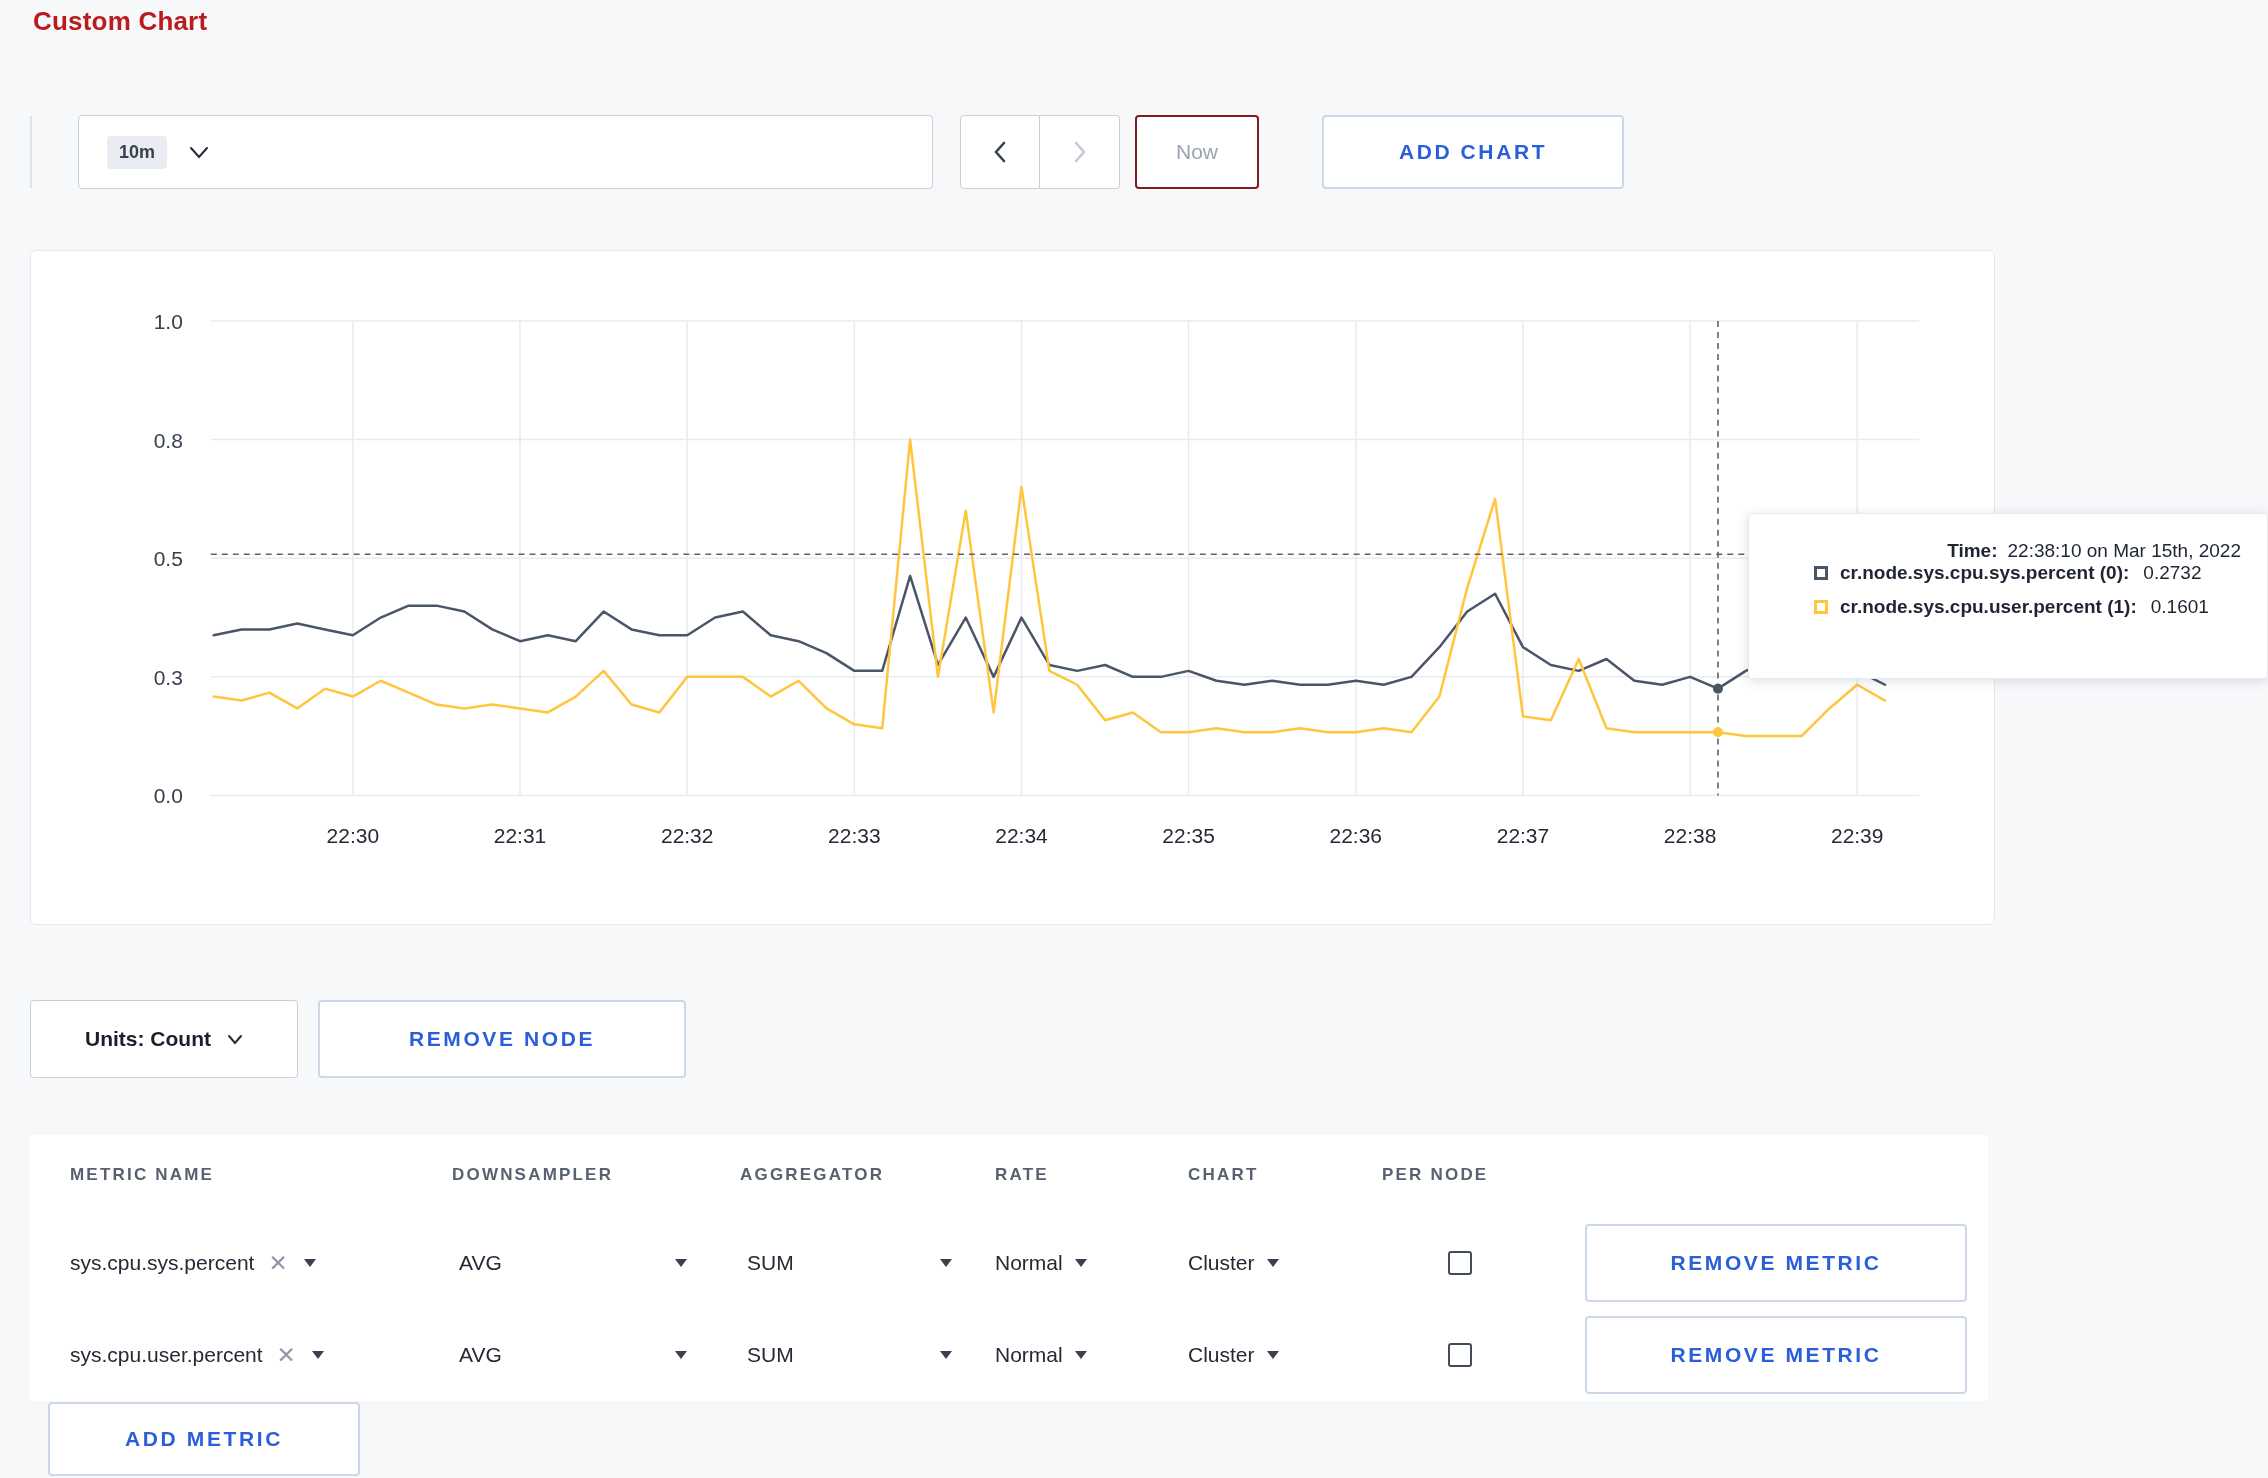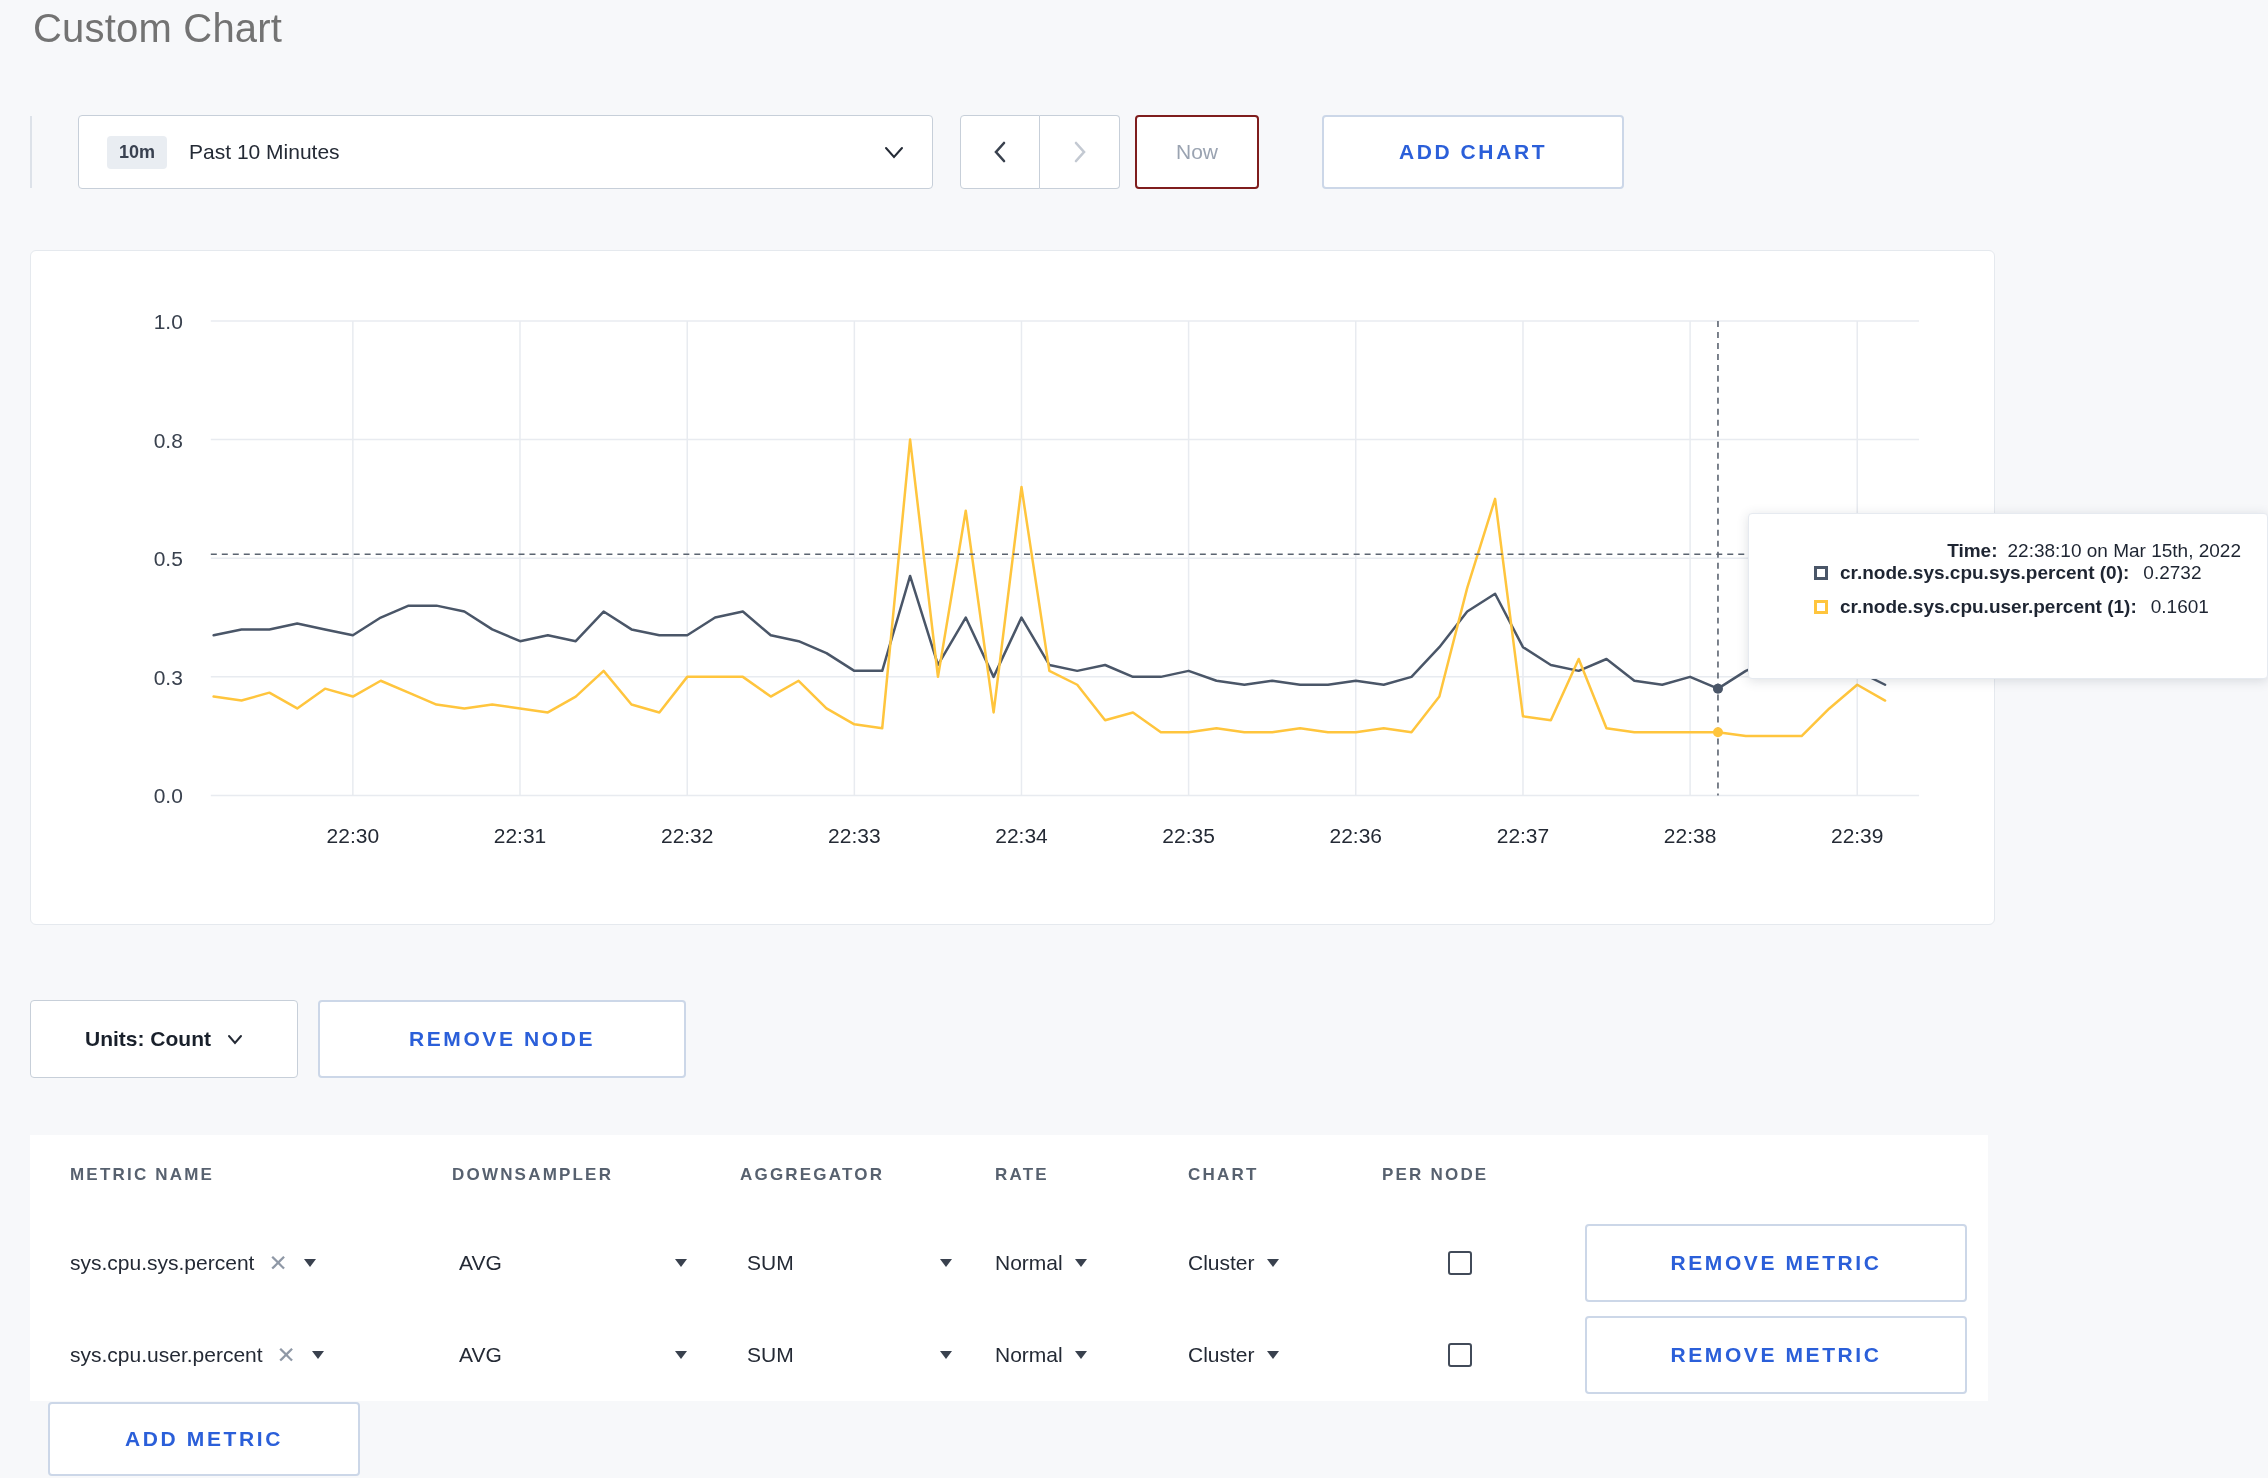--- a/index.html
+++ b/index.html
@@ -5,21 +5,21 @@
   * { box-sizing: border-box; }
   html,body { margin:0; padding:0; }
   body {
     width:2268px; height:1478px; position:relative; overflow:hidden;
     background:#f7f8fa; color:#242a35;
     font-family:"Liberation Sans", sans-serif;
   }
   .abs { position:absolute; }
 
   
-  .page-title { left:33px; top:6px; font-size:40px; font-weight:400; color:#737373; letter-spacing:.2px; }
+  .page-title { left:33px; top:6px; font-size:26px; font-weight:700; color:#b91c1c; letter-spacing:.2px; }
 
   
   .toolbar-divider { left:30px; top:116px; width:2px; height:72px; background:#dde2e9; }
   .time-select {
     left:78px; top:115px; width:855px; height:74px; background:#fff;
     border:1px solid #c7cfd9; border-radius:4px; display:flex; align-items:center;
     padding:6px 28px; cursor:pointer;
   }
   .time-badge {
     background:#e9edf2; border-radius:4px; font-size:18px; font-weight:700; color:#394150;
@@ -101,21 +101,20 @@
 </style>
 </head>
 <body>
 
 <div class="abs page-title">Custom Chart</div>
 
 <div class="abs toolbar-divider"></div>
 
 <div class="abs time-select">
   <span class="time-badge">10m</span>
-  <span class="time-label">Past 10 Minutes</span>
   <span class="chev-icon">
     <svg width="20" height="13" viewBox="0 0 20 13">
         <path d="M2 2 L10 11 L18 2" stroke="#242a35" stroke-width="2" fill="none" stroke-linecap="round"></path>
       </svg>
   </span>
 </div>
 
 <div class="abs nav-group">
   <div class="nav-btn prev">
     <span class="chev-icon">

